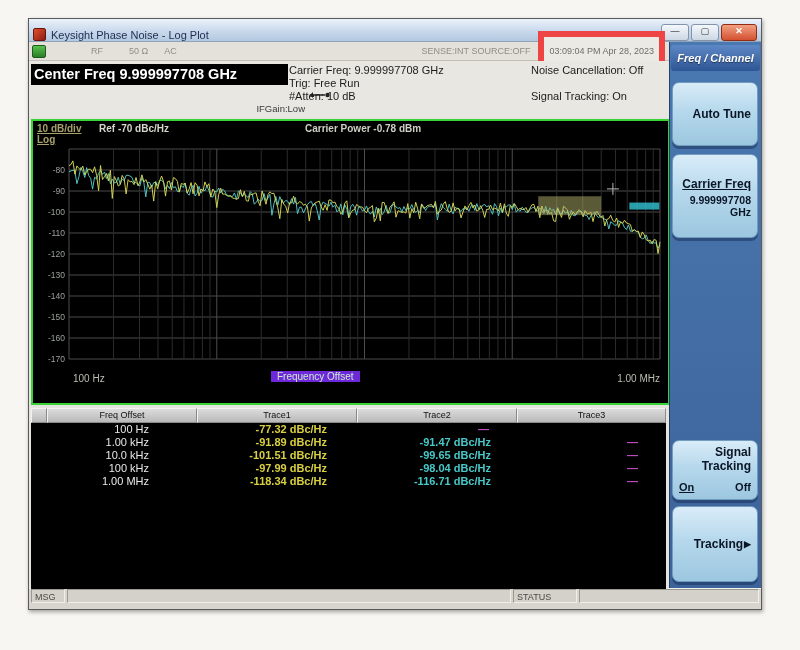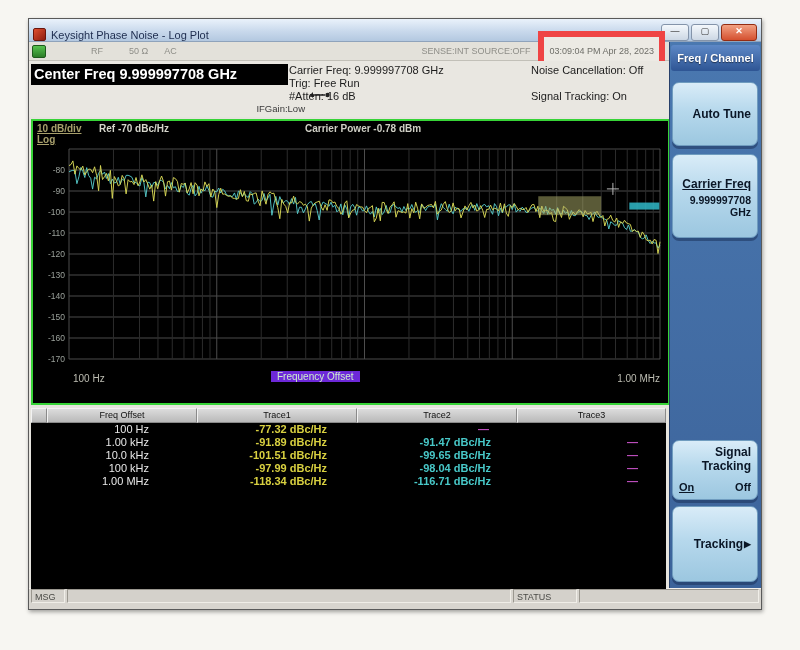--- a/index.html
+++ b/index.html
@@ -42,21 +42,21 @@
   .thead{display:grid;grid-template-columns:16px 150px 160px 160px 1fr;height:15px;}
   .th{background:linear-gradient(180deg,#dcdcdc,#b9b9b9);border:1px solid #8a8a8a;border-left-color:#f2f2f2;border-top-color:#f2f2f2;font-size:9px;line-height:13px;text-align:center;color:#111;overflow:hidden;}
   .trow{display:grid;grid-template-columns:166px 160px 160px 1fr;height:13px;line-height:13px;font-size:11px;font-weight:bold;}
   .c-freq{color:#e8e8e8;text-align:right;padding-right:48px;font-weight:normal;}
   .c-t1{color:#d8d040;text-align:right;padding-right:30px;}
   .c-t2{color:#48c8c8;text-align:right;padding-right:26px;}
   .c-t3{color:#c050c0;text-align:right;padding-right:28px;}
   .filler{margin:0 1px 0 2px;width:635px;height:101px;background:#000;}
   
   .sidebar{width:94px;position:relative;background:linear-gradient(180deg,#4a78b0,#3c639a);border-left:1px solid #27406a;}
-  .menuhdr{position:absolute;left:1px;right:1px;top:3px;height:26px;background:linear-gradient(180deg,#5d88c6,#2e5594);color:#fff;font-weight:bold;font-size:11px;text-align:center;line-height:26px;text-shadow:0 1px 1px rgba(0,0,0,.5);border-radius:3px;}
+  .menuhdr{position:absolute;left:1px;right:1px;top:3px;height:26px;background:linear-gradient(180deg,#5d88c6,#2e5594);color:#fff;font-weight:bold;font-size:11px;text-align:center;line-height:26px;text-shadow:0 1px 1px rgba(0,0,0,.5);border-radius:3px;font-style:italic;}
   .skey{position:absolute;left:2px;right:3px;background:linear-gradient(180deg,#d9ecf8 0%,#b6d8ec 45%,#9cc7e0 100%);border:1px solid #6f9cbf;border-radius:7px;box-shadow:0 3px 0 rgba(18,38,76,.45);color:#0a1626;font-weight:bold;font-size:12px;box-sizing:border-box;padding:4px 6px;}
   .skey .val{font-size:10.5px;font-weight:600;text-align:right;margin-top:3px;}
   .skey .lbl{text-align:right;}
   .center-lbl{display:flex;align-items:center;justify-content:flex-end;height:100%;padding:0;}
   .onoff{display:flex;justify-content:space-between;font-size:11px;margin-top:8px;}
   .onoff .on{text-decoration:underline;}
   .u{text-decoration:underline;}
   
   .statusbar{height:20px;background:#d8d5cf;border-top:1px solid #f4f2ee;display:flex;align-items:flex-start;padding:0 2px;gap:2px;font-size:9px;color:#4a4a46;}
   .sbcell{height:14px;line-height:14px;border:1px solid #9a978f;border-right-color:#f0eee8;border-bottom-color:#f0eee8;background:#d4d1cb;padding:0 3px;box-sizing:border-box;}
@@ -99,21 +99,21 @@
         <div class="marrow">
           <svg width="22" height="8" style="position:static">
             <line x1="1" y1="4" x2="16" y2="4" stroke="#222" stroke-width="1.5"></line>
             <path d="M4 1 L1 4 L4 7 Z" fill="#222"></path>
             <circle cx="18.5" cy="4" r="2.2" fill="#222"></circle>
           </svg>
         </div>
         <div class="measmid">
           <div>Carrier Freq: 9.999997708 GHz</div>
           <div>Trig: Free Run</div>
-          <div>#Atten: 16 dB</div>
+          <div>#Atten: 10 dB</div>
         </div>
         <div class="measright">
           <div>Noise Cancellation: Off</div>
           <div class="gap"></div>
           <div>Signal Tracking: On</div>
         </div>
       </div>
 
       <div class="plotbox">
         <svg id="plot-svg" width="635" height="282" viewBox="0 0 635 282">

